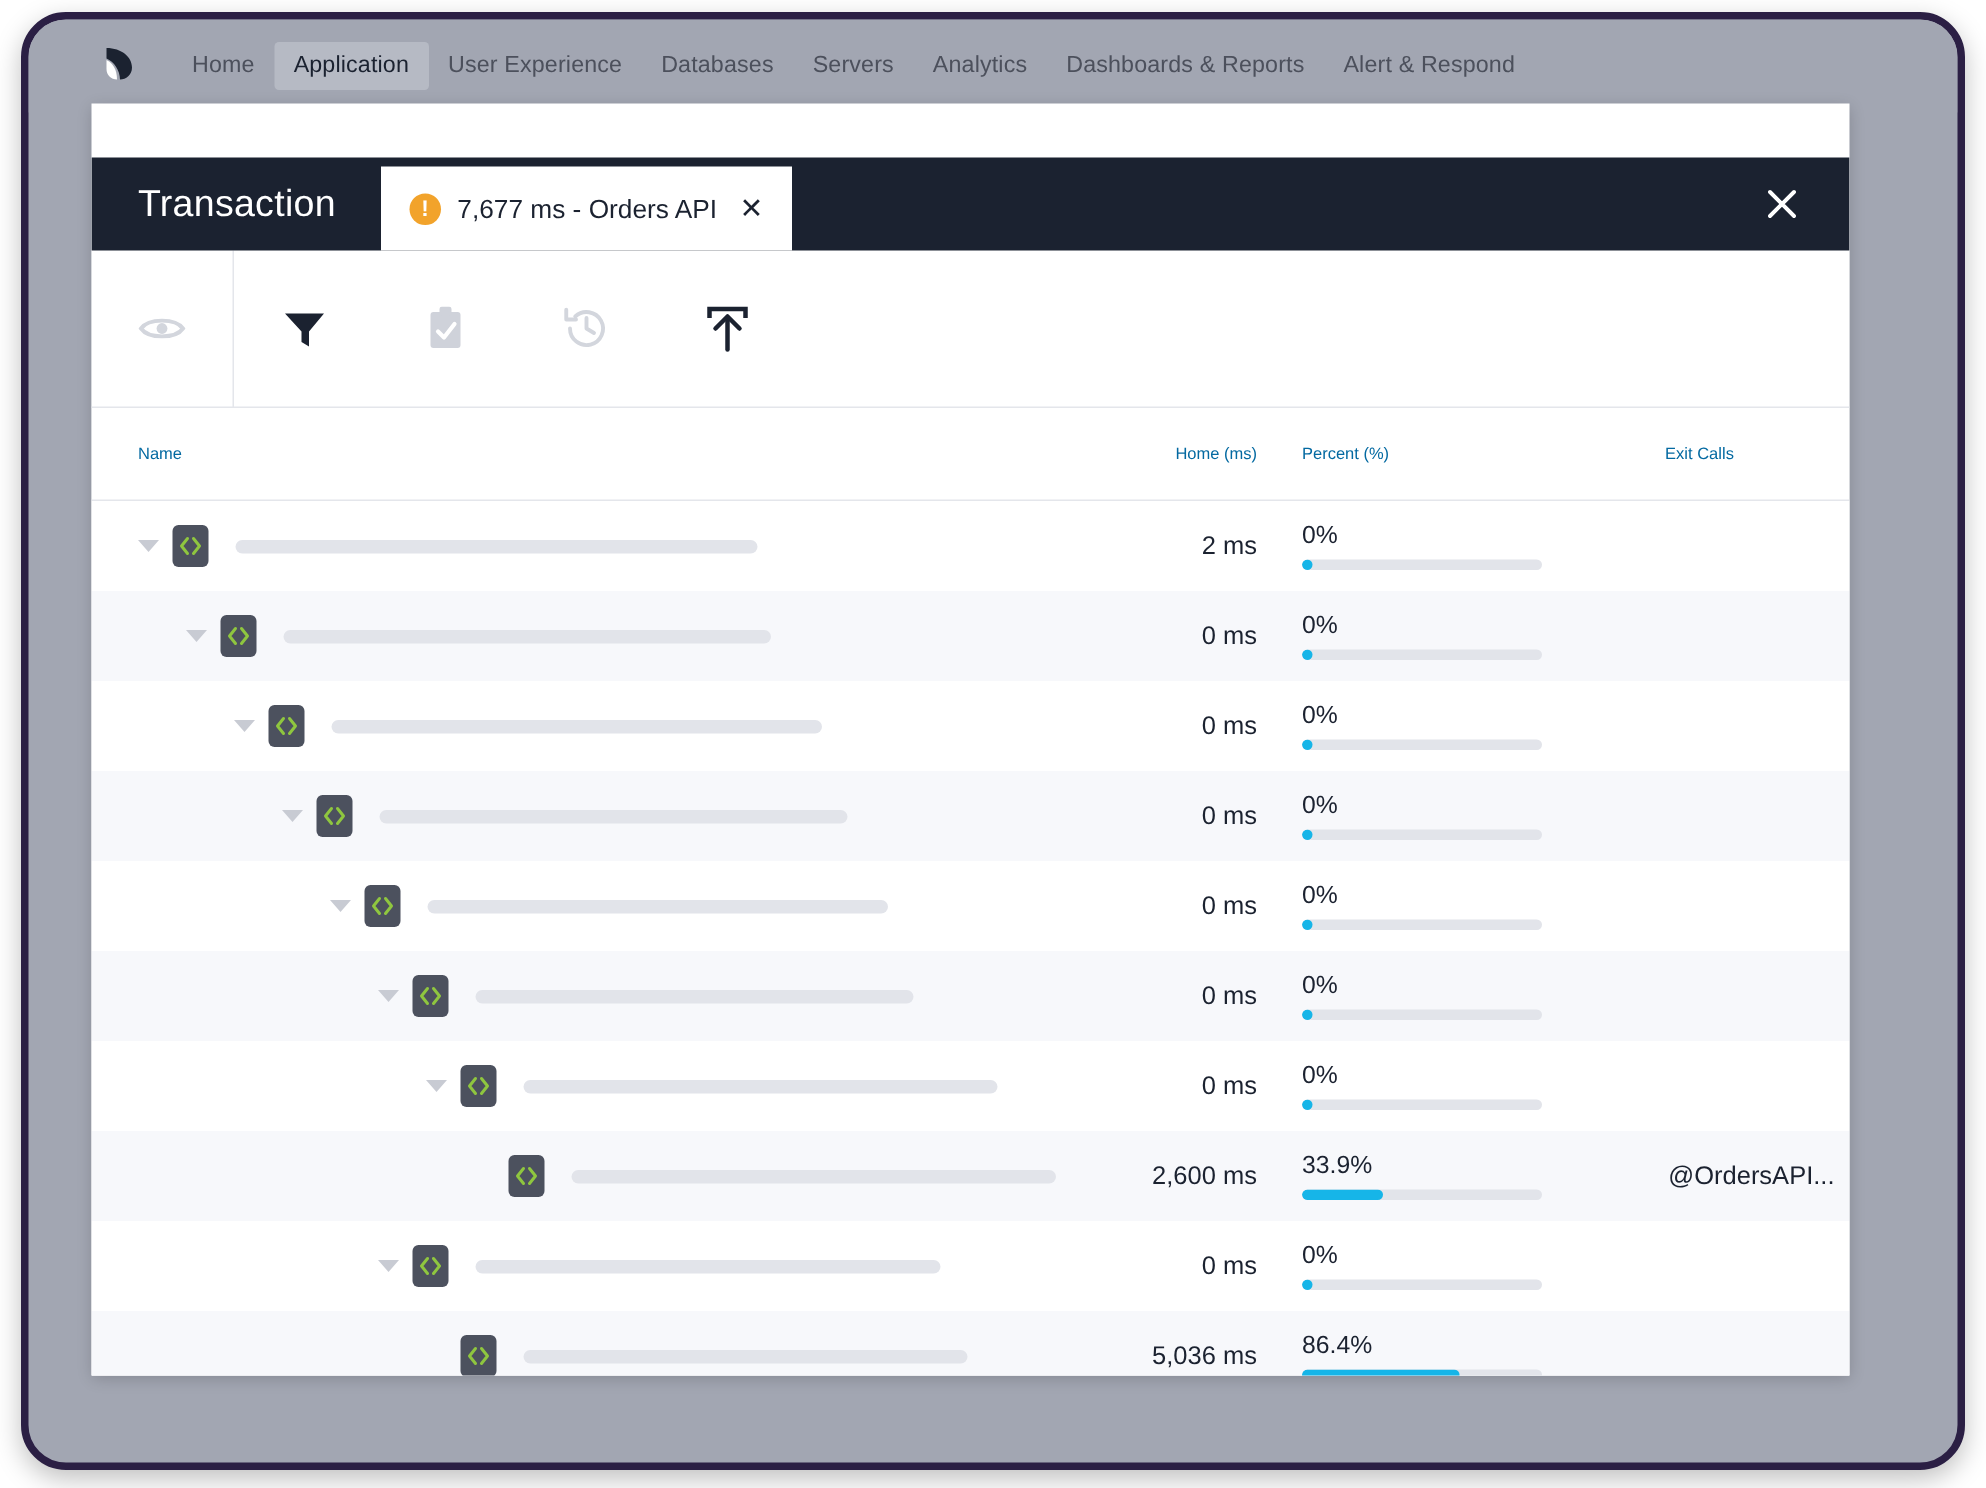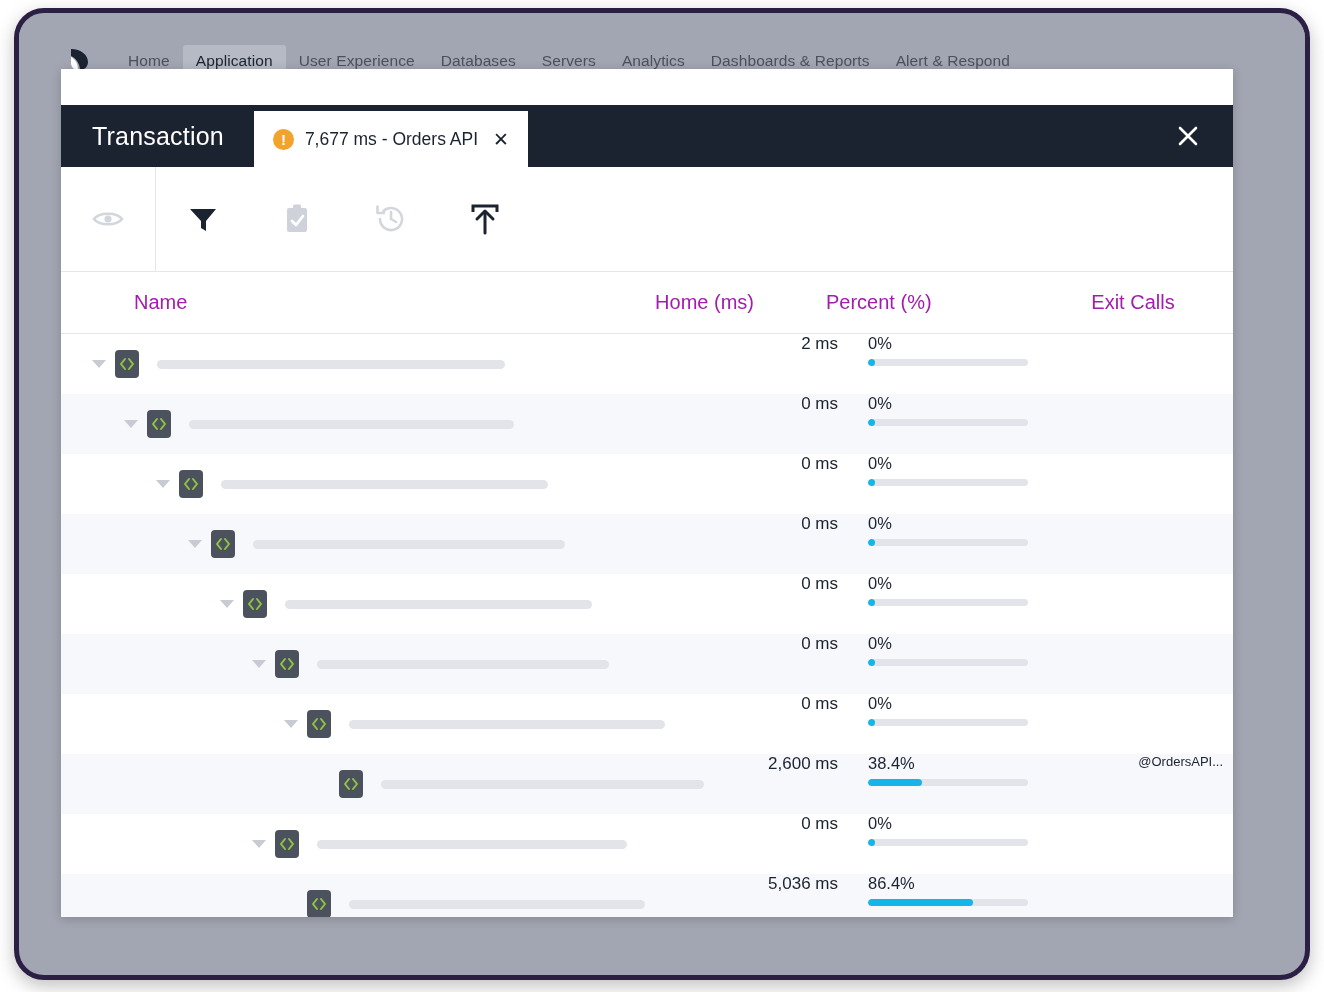--- a/index.html
+++ b/index.html
@@ -22,21 +22,21 @@
     background: #a2a6b2;
     border: 5px solid #2b1f44;
     border-radius: 30px;
     box-shadow: 0 6px 18px rgba(0,0,0,0.25);
     overflow: hidden;
   }
 
   
   #app-nav {
     position: absolute;
-    left: 0; top: 17px;
+    left: 0; top: 0;
     width: 100%;
     height: 62px;
     background: #a2a6b2;
     display: flex;
     align-items: center;
     padding-left: 48px;
   }
   #logo {
     width: 26px; height: 26px;
     margin-right: 22px;
@@ -157,30 +157,30 @@
     display: flex;
     align-items: center;
     border-bottom: 1px solid #e4e6eb;
     background: #ffffff;
   }
   .col-name    { flex: 1; padding-left: 31px; }
   .col-time    { width: 180px; text-align: right; }
   .col-percent { width: 205px; padding-left: 30px; }
   .col-exit    { width: 190px; text-align: center; padding-right: 10px; }
   #table-head .th {
-    font-size: 20px;
-    color: #a21caf;
-    margin-left: 42px;
+    font-size: 11px;
+    color: #0369a1;
   }
 
   
   #rows { background: #ffffff; }
   .row {
     height: 60px;
     display: flex;
+    align-items: center;
     background: #ffffff;
   }
   .row.alt { background: #f7f8fb; }
 
   .name-cell {
     flex: 1;
     display: flex;
     align-items: center;
     padding-left: 31px;
     min-width: 0;
@@ -237,21 +237,21 @@
   .pct-fill {
     height: 7px;
     background: #16b5e8;
     border-radius: 4px;
     min-width: 7px;
   }
   .exit-cell {
     width: 190px;
     text-align: right;
     padding-right: 10px;
-    font-size: 13px;
+    font-size: 17px;
     color: #1b2230;
     white-space: nowrap;
     overflow: hidden;
   }
 </style>
 </head>
 <body>
 
 <div id="device-frame">
 
@@ -482,21 +482,21 @@
             <span class="code-icon">
               <svg width="16" height="14" viewBox="0 0 16 14">
                 <path d="M6,2 L2,7 L6,12" fill="none" stroke="#8fc63f" stroke-width="2" stroke-linecap="round" stroke-linejoin="round"></path>
                 <path d="M10,2 L14,7 L10,12" fill="none" stroke="#8fc63f" stroke-width="2" stroke-linecap="round" stroke-linejoin="round"></path>
               </svg>
             </span>
             <span class="skel" style="width: 323px;"></span>
           </div>
           <div class="time-cell">2,600 ms</div>
           <div class="pct-cell">
-            <div class="pct-label">38.4%</div>
+            <div class="pct-label">33.9%</div>
             <div class="pct-track">
               <div class="pct-fill" style="width: 54.24px; background: rgb(22, 181, 232);"></div>
             </div>
           </div>
           <div class="exit-cell">@OrdersAPI...</div>
         </div>
         <div class="row">
           <div class="name-cell" style="padding-left: 191px;">
             <span class="caret"></span>
             <span class="code-icon">

